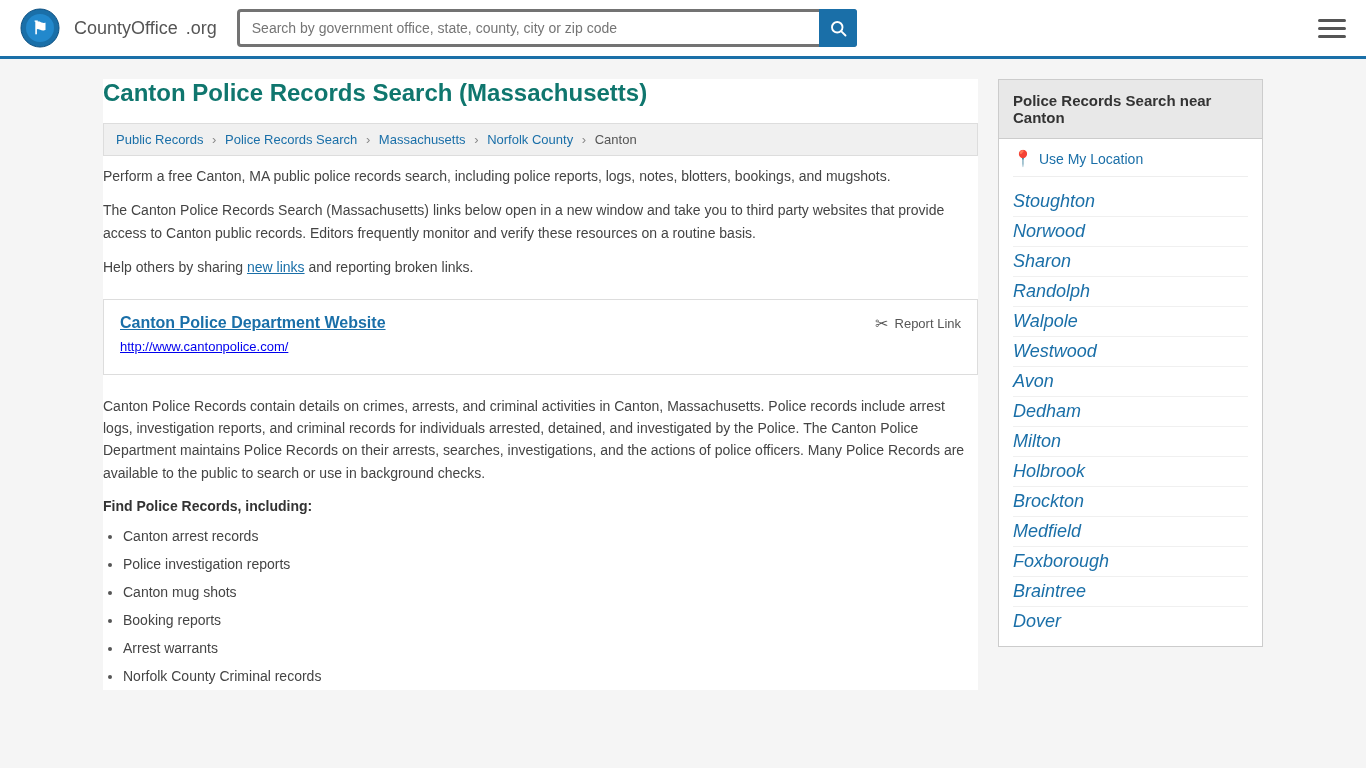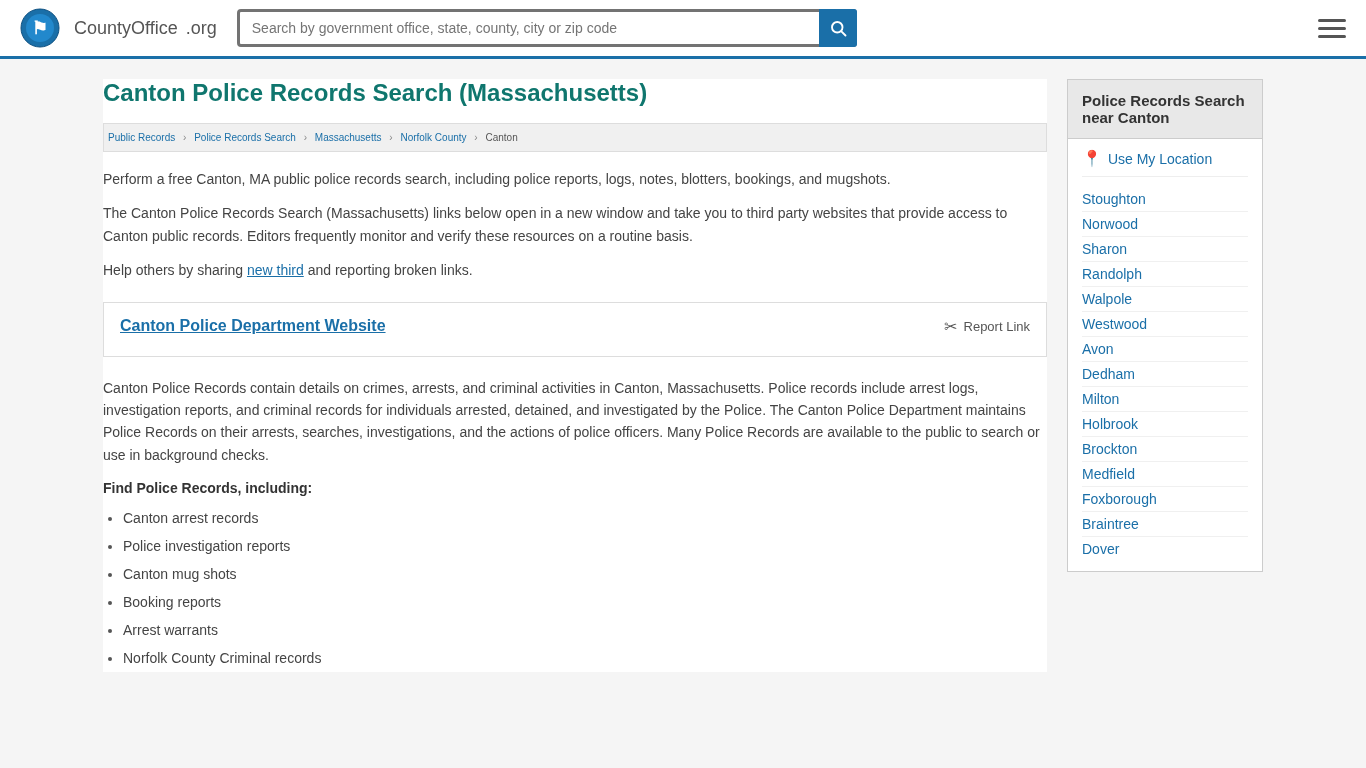--- a/index.html
+++ b/index.html
@@ -96,23 +96,23 @@
     .page-title {
       font-size: 24px;
       font-weight: bold;
       color: #0f766e;
       margin-bottom: 16px;
       padding-bottom: 0;
     }
 
     .breadcrumb {
       background: #f0f0f0;
-      padding: 8px 4px;
-      margin-bottom: 16px;
-      font-size: 10px;
+      padding: 8px 12px;
+      margin-bottom: 9px;
+      font-size: 13px;
       color: #555;
       border: 1px solid #ddd;
     }
     .breadcrumb a {
       color: #1a6fa8;
       text-decoration: none;
     }
     .breadcrumb .sep {
       margin: 0 5px;
       color: #888;
@@ -195,21 +195,21 @@
       padding-left: 20px;
       line-height: 2;
       color: #444;
     }
     .find-list li::marker {
       color: #555;
     }
 
     
     .sidebar {
-      width: 196px;
+      width: 265px;
       flex-shrink: 0;
     }
     .sidebar-title {
       background: #e8e8e8;
       border: 1px solid #ccc;
       padding: 12px 14px;
       font-weight: bold;
       font-size: 15px;
       margin-bottom: 0;
     }
@@ -232,22 +232,23 @@
     }
     .location-pin {
       color: #333;
       font-size: 16px;
     }
     .sidebar-link {
       display: block;
       color: #1a6fa8;
       text-decoration: none;
       padding: 4px 0;
-      font-size: 14px;
+      font-size: 18px;
       border-bottom: 1px solid #f0f0f0;
+      font-style: italic;
     }
     .sidebar-link:last-child { border-bottom: none; }
   </style>
 </head>
 <body>
 
 <header class="header">
   <a class="logo-area" href="#">
     <svg class="logo-icon" viewBox="0 0 40 40" xmlns="http://www.w3.org/2000/svg">
       <circle cx="20" cy="20" r="19" fill="#1a6fa8" stroke="#0d4f80" stroke-width="1"></circle>
@@ -290,30 +291,33 @@
       <a href="#">Massachusetts</a>
       <span class="sep">›</span>
       <a href="#">Norfolk County</a>
       <span class="sep">›</span>
       <span>Canton</span>
     </div>
 
     <p class="description">Perform a free Canton, MA public police records search, including police reports, logs, notes, blotters, bookings, and mugshots.</p>
     <p class="description">The Canton Police Records Search (Massachusetts) links below open in a new window and take you to third party websites that provide access to Canton public records. Editors frequently monitor and verify these resources on a routine basis.</p>
     <p class="description">
-      <span>Help others by sharing </span><a href="#" class="new-links">new third</a><span> and reporting broken links.</span>
+      <span>Help others by sharing </span><a href="#" class="new-links">new links</a><span> and reporting broken links.</span>
     </p>
 
     <div class="link-card">
       <div class="link-card-header">
         <a href="#" class="link-card-title">Canton Police Department Website</a>
         <div class="report-link">
           <span class="report-icon">✂</span>
           <span>Report Link</span>
         </div>
+      </div>
+      <div class="link-url">
+        <a href="#">http://www.cantonpolice.com/</a>
       </div>
     </div>
 
     <div class="find-section">
       <p class="find-desc">Canton Police Records contain details on crimes, arrests, and criminal activities in Canton, Massachusetts. Police records include arrest logs, investigation reports, and criminal records for individuals arrested, detained, and investigated by the Police. The Canton Police Department maintains Police Records on their arrests, searches, investigations, and the actions of police officers. Many Police Records are available to the public to search or use in background checks.</p>
       <p class="find-subheader">Find Police Records, including:</p>
       <ul class="find-list" id="find-list">
       <li>Canton arrest records</li>
           <li>Police investigation reports</li>
           <li>Canton mug shots</li>

